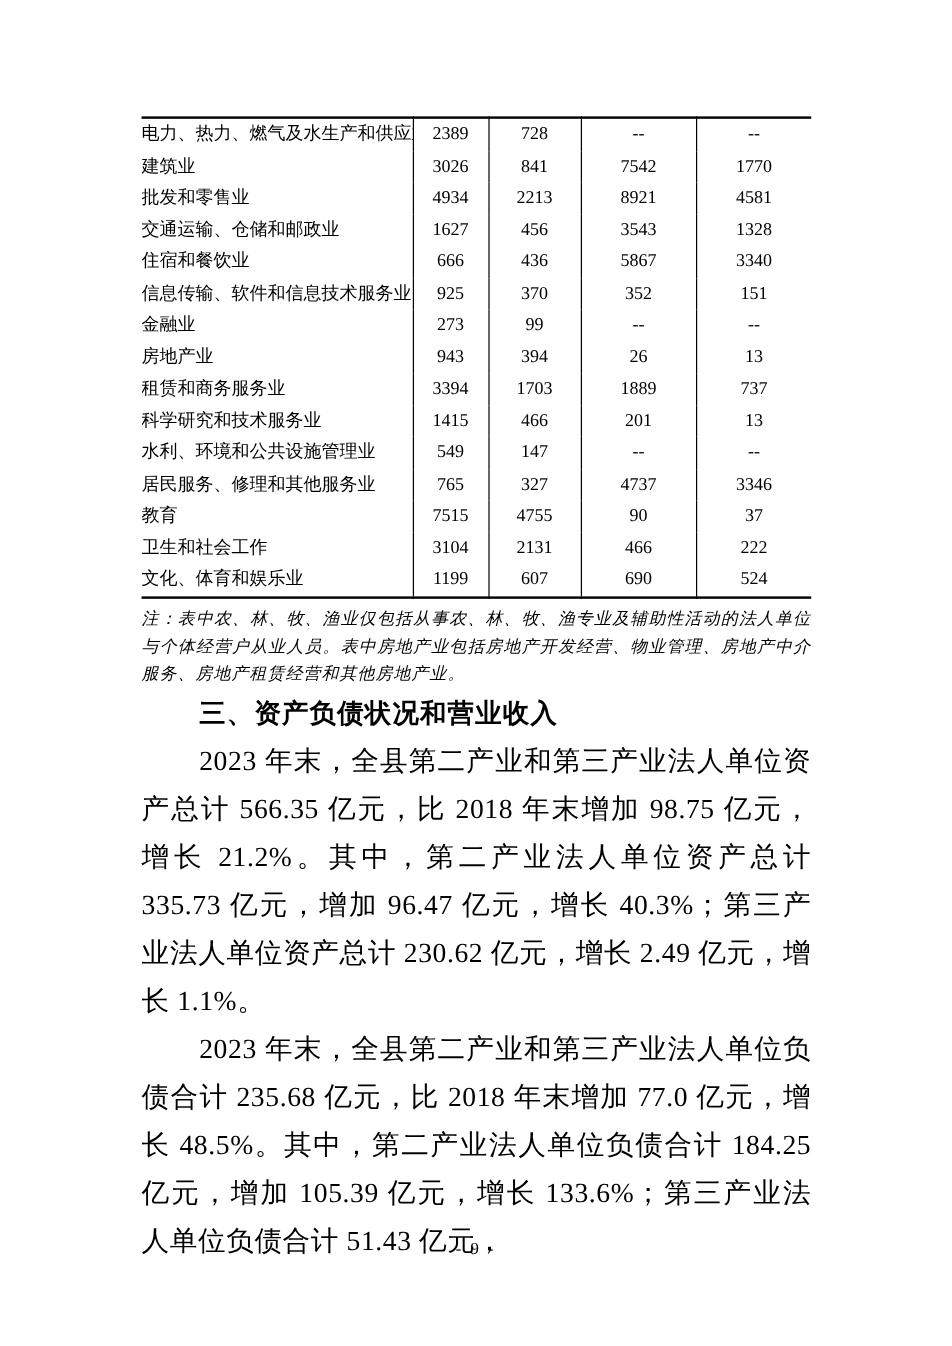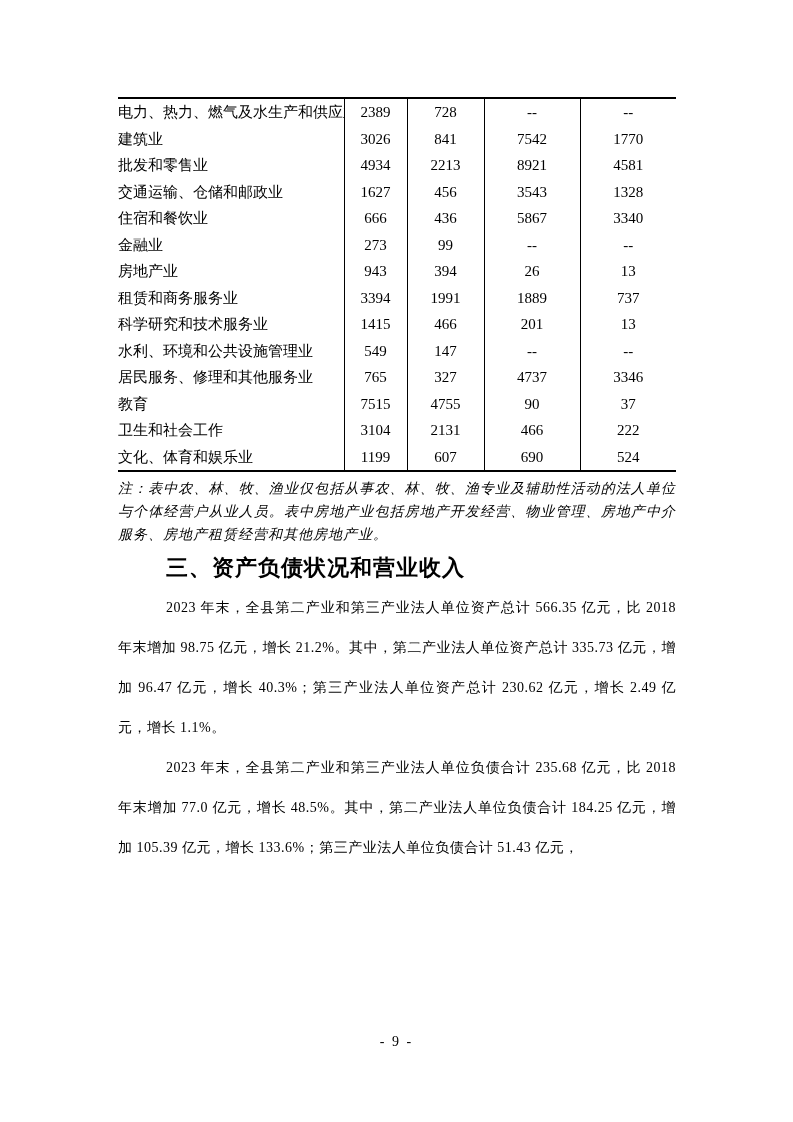--- a/index.html
+++ b/index.html
@@ -58,21 +58,21 @@
     font-weight: bold;
     font-size: 22px;
     line-height: 40px;
     letter-spacing: 1px;
   }
 
   
   .body-para {
     margin: 0;
     width: 558px;
-    font-size: 14px;
+    font-size: 23px;
     line-height: 40px;
     text-align: justify;
     text-indent: 48px;
     letter-spacing: 0.5px;
   }
 
   
   .page-num {
     position: absolute;
     left: 0;
@@ -127,37 +127,44 @@
           <td class="c-val">1328</td>
         </tr>
         <tr>
           <td class="c-name">住宿和餐饮业</td>
           <td class="c-val">666</td>
           <td class="c-val">436</td>
           <td class="c-val">5867</td>
           <td class="c-val">3340</td>
         </tr>
         <tr>
+          <td class="c-name">信息传输、软件和信息技术服务业</td>
+          <td class="c-val">925</td>
+          <td class="c-val">370</td>
+          <td class="c-val">352</td>
+          <td class="c-val">151</td>
+        </tr>
+        <tr>
           <td class="c-name">金融业</td>
           <td class="c-val">273</td>
           <td class="c-val">99</td>
           <td class="c-val">--</td>
           <td class="c-val">--</td>
         </tr>
         <tr>
           <td class="c-name">房地产业</td>
           <td class="c-val">943</td>
           <td class="c-val">394</td>
           <td class="c-val">26</td>
           <td class="c-val">13</td>
         </tr>
         <tr>
           <td class="c-name">租赁和商务服务业</td>
           <td class="c-val">3394</td>
-          <td class="c-val">1991</td>
+          <td class="c-val">1703</td>
           <td class="c-val">1889</td>
           <td class="c-val">737</td>
         </tr>
         <tr>
           <td class="c-name">科学研究和技术服务业</td>
           <td class="c-val">1415</td>
           <td class="c-val">466</td>
           <td class="c-val">201</td>
           <td class="c-val">13</td>
         </tr>

